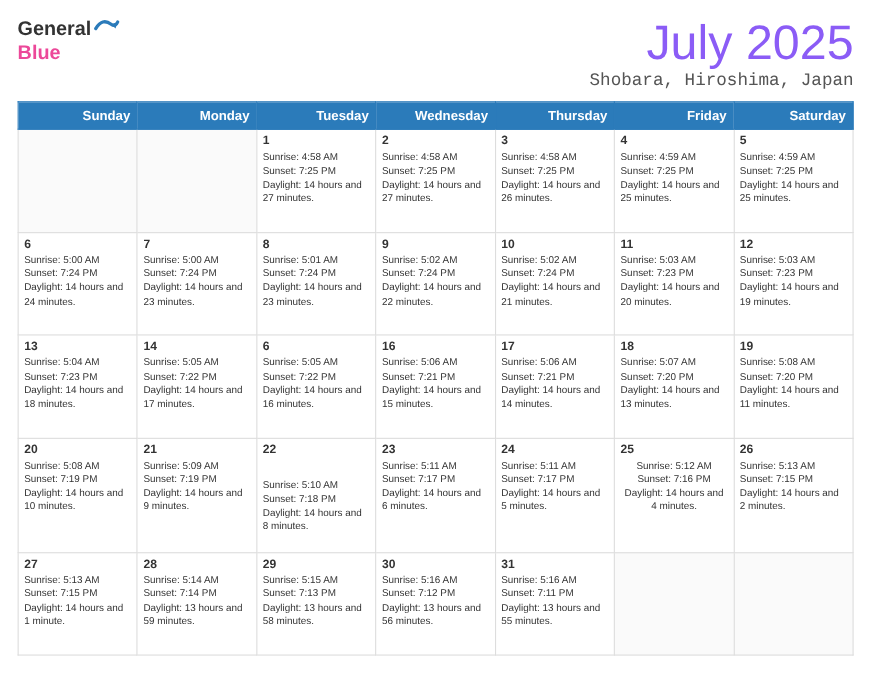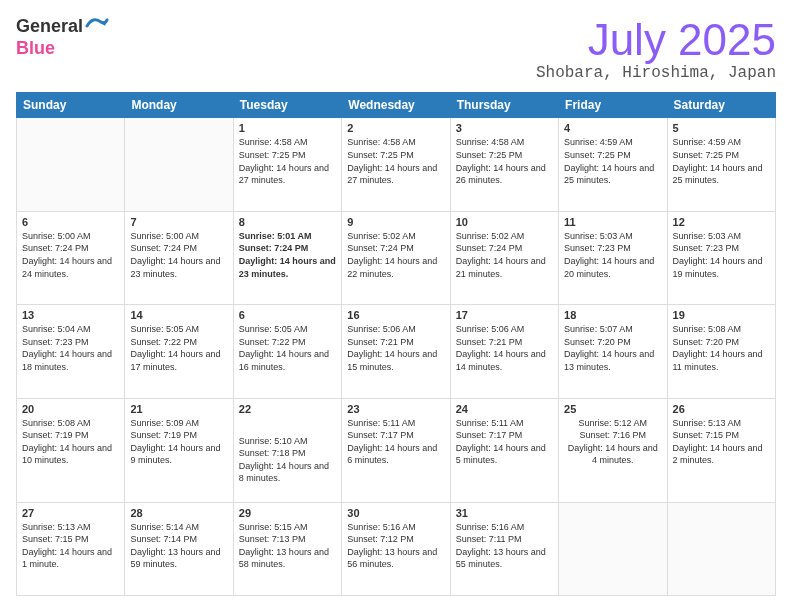--- a/index.html
+++ b/index.html
@@ -58,21 +58,21 @@
     .calendar {
       flex: 1;
       border: 1px solid #ccc;
       border-collapse: collapse;
       width: 100%;
       table-layout: fixed;
     }
     .calendar th {
       background: #2b7bba;
       color: #fff;
-      text-align: left;
+      text-align: right;
       padding: 5px 6px;
       font-size: 12px;
       font-weight: bold;
       border: 1px solid #2b7bba;
     }
     .calendar td {
       border: 1px solid #ddd;
       vertical-align: top;
       padding: 4px 5px;
       font-size: 9.5px;
@@ -171,21 +171,21 @@
 Daylight: 14 hours and 24 minutes.</div>
           </td>
           <td>
             <span class="day-num">7</span>
             <div class="day-info" style="white-space: pre-line;">Sunrise: 5:00 AM
 Sunset: 7:24 PM
 Daylight: 14 hours and 23 minutes.</div>
           </td>
           <td>
             <span class="day-num">8</span>
-            <div class="day-info" style="white-space: pre-line; font-weight: bold;">Sunrise: 5:01 AM
+            <div class="day-info" style="white-space: pre-line;">Sunrise: 5:01 AM
 Sunset: 7:24 PM
 Daylight: 14 hours and 23 minutes.</div>
           </td>
           <td>
             <span class="day-num">9</span>
             <div class="day-info" style="white-space: pre-line;">Sunrise: 5:02 AM
 Sunset: 7:24 PM
 Daylight: 14 hours and 22 minutes.</div>
           </td>
           <td>

